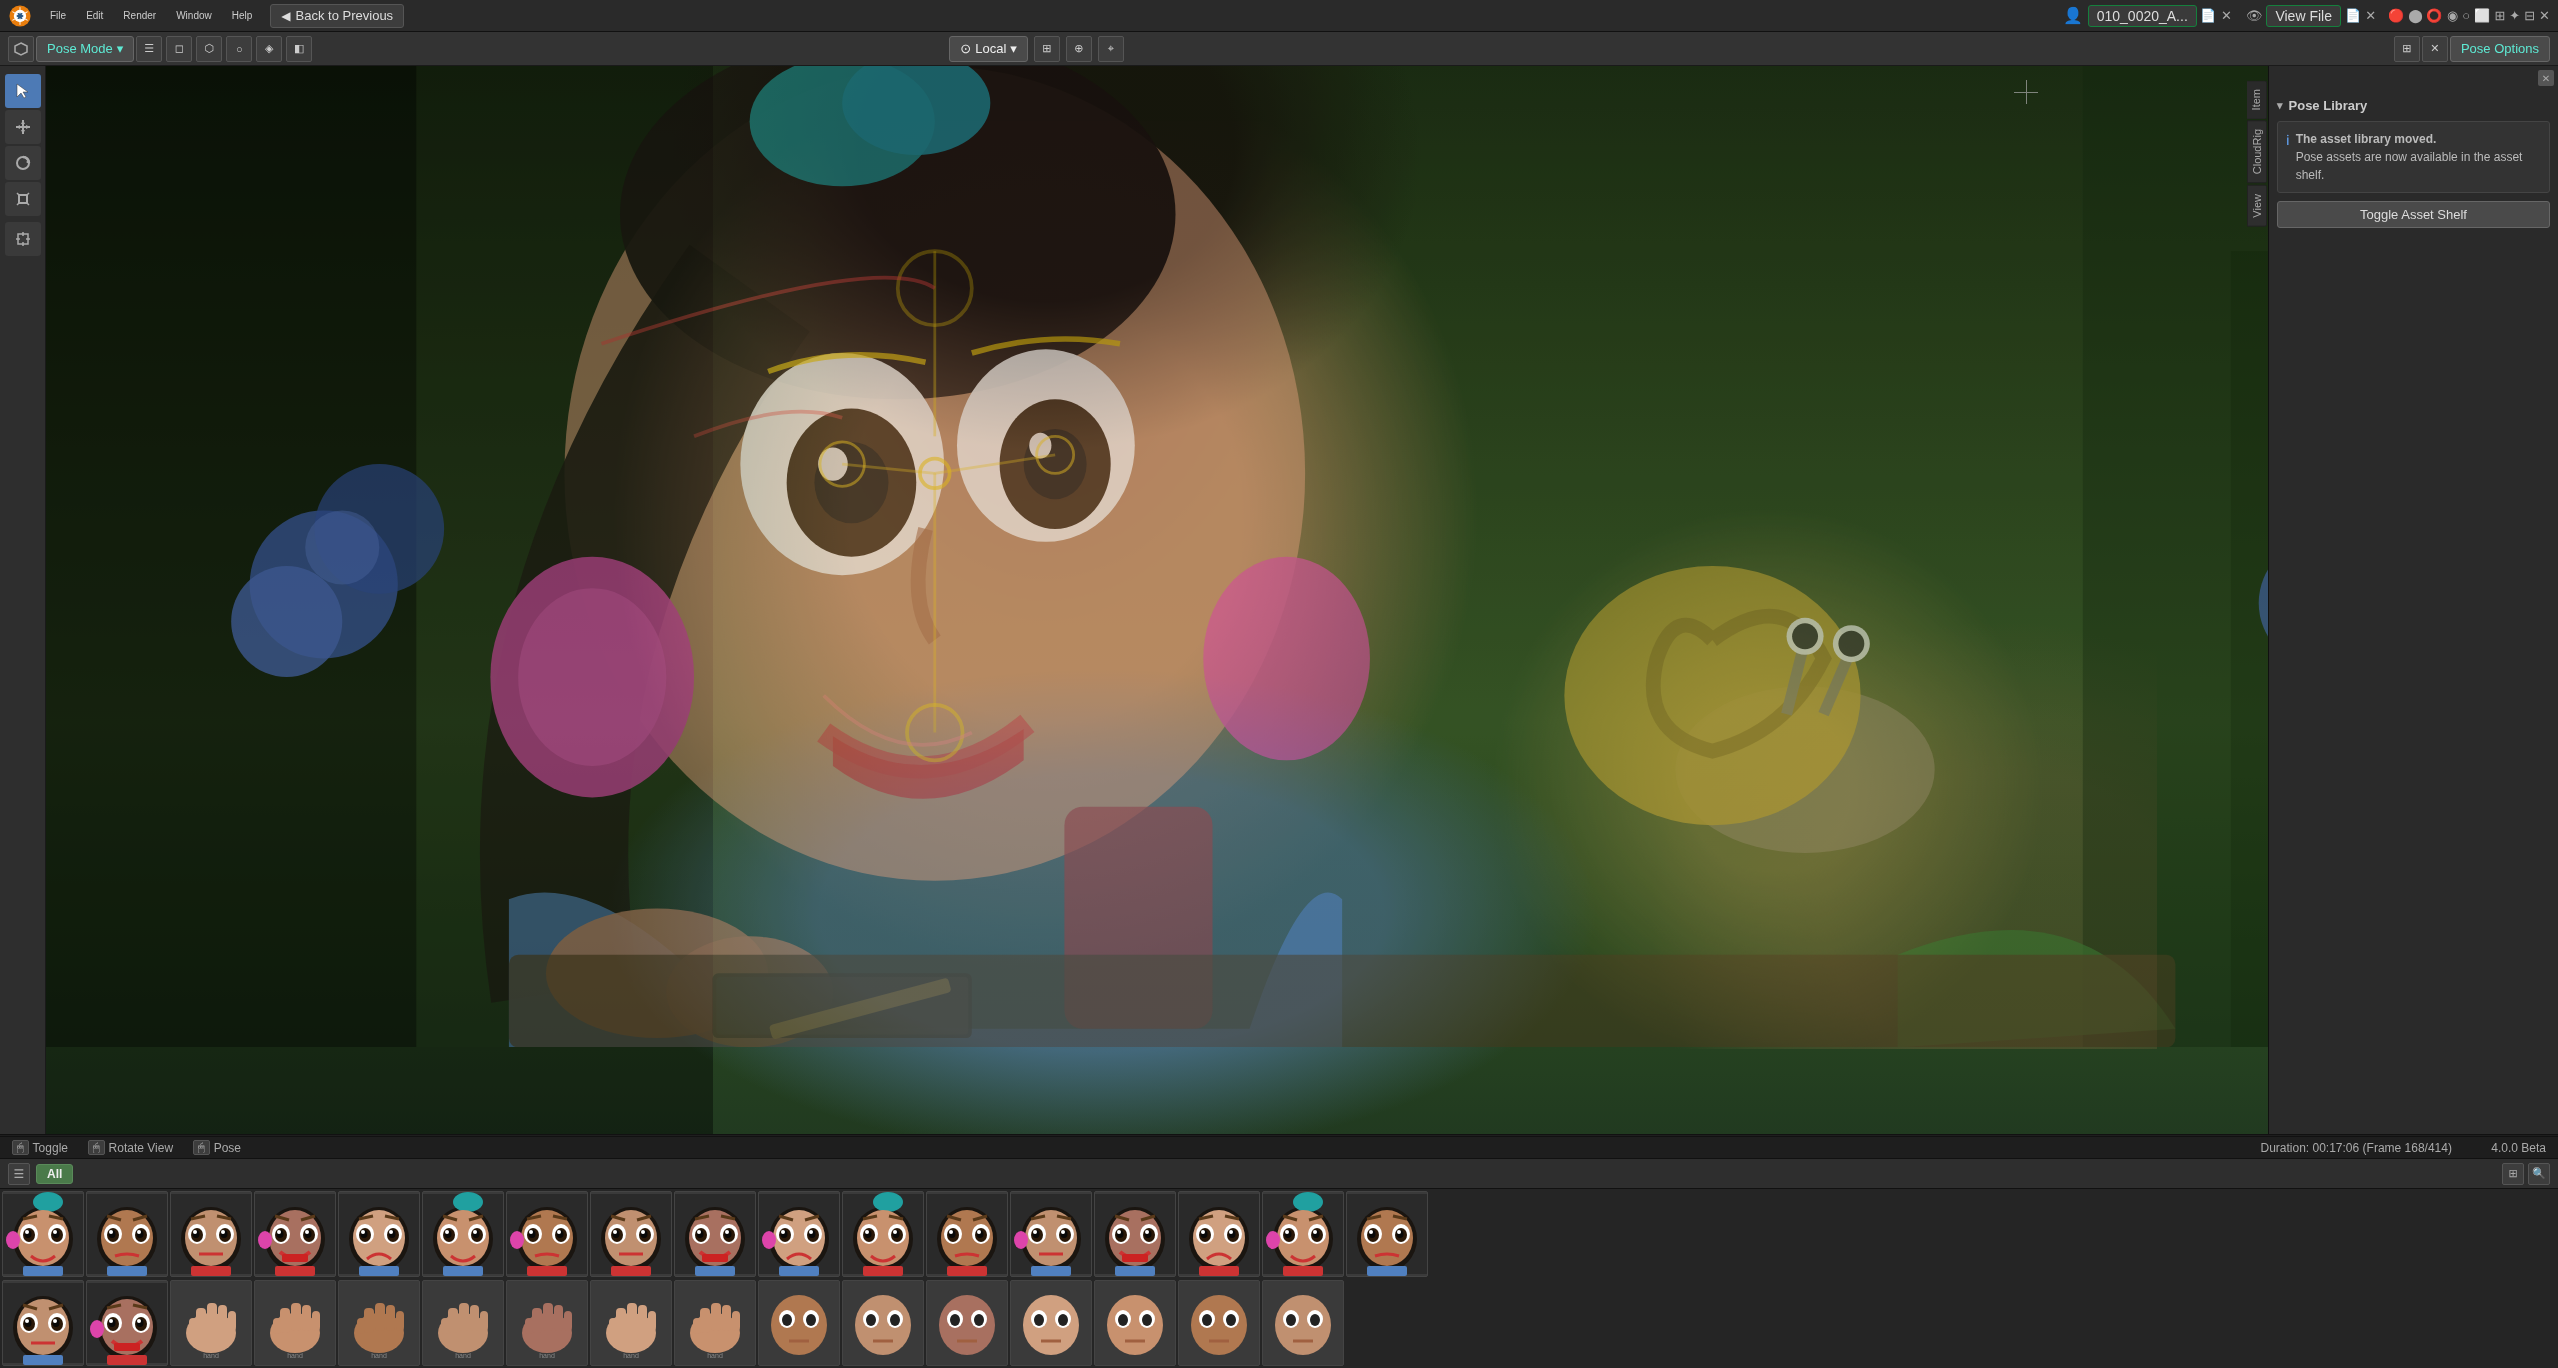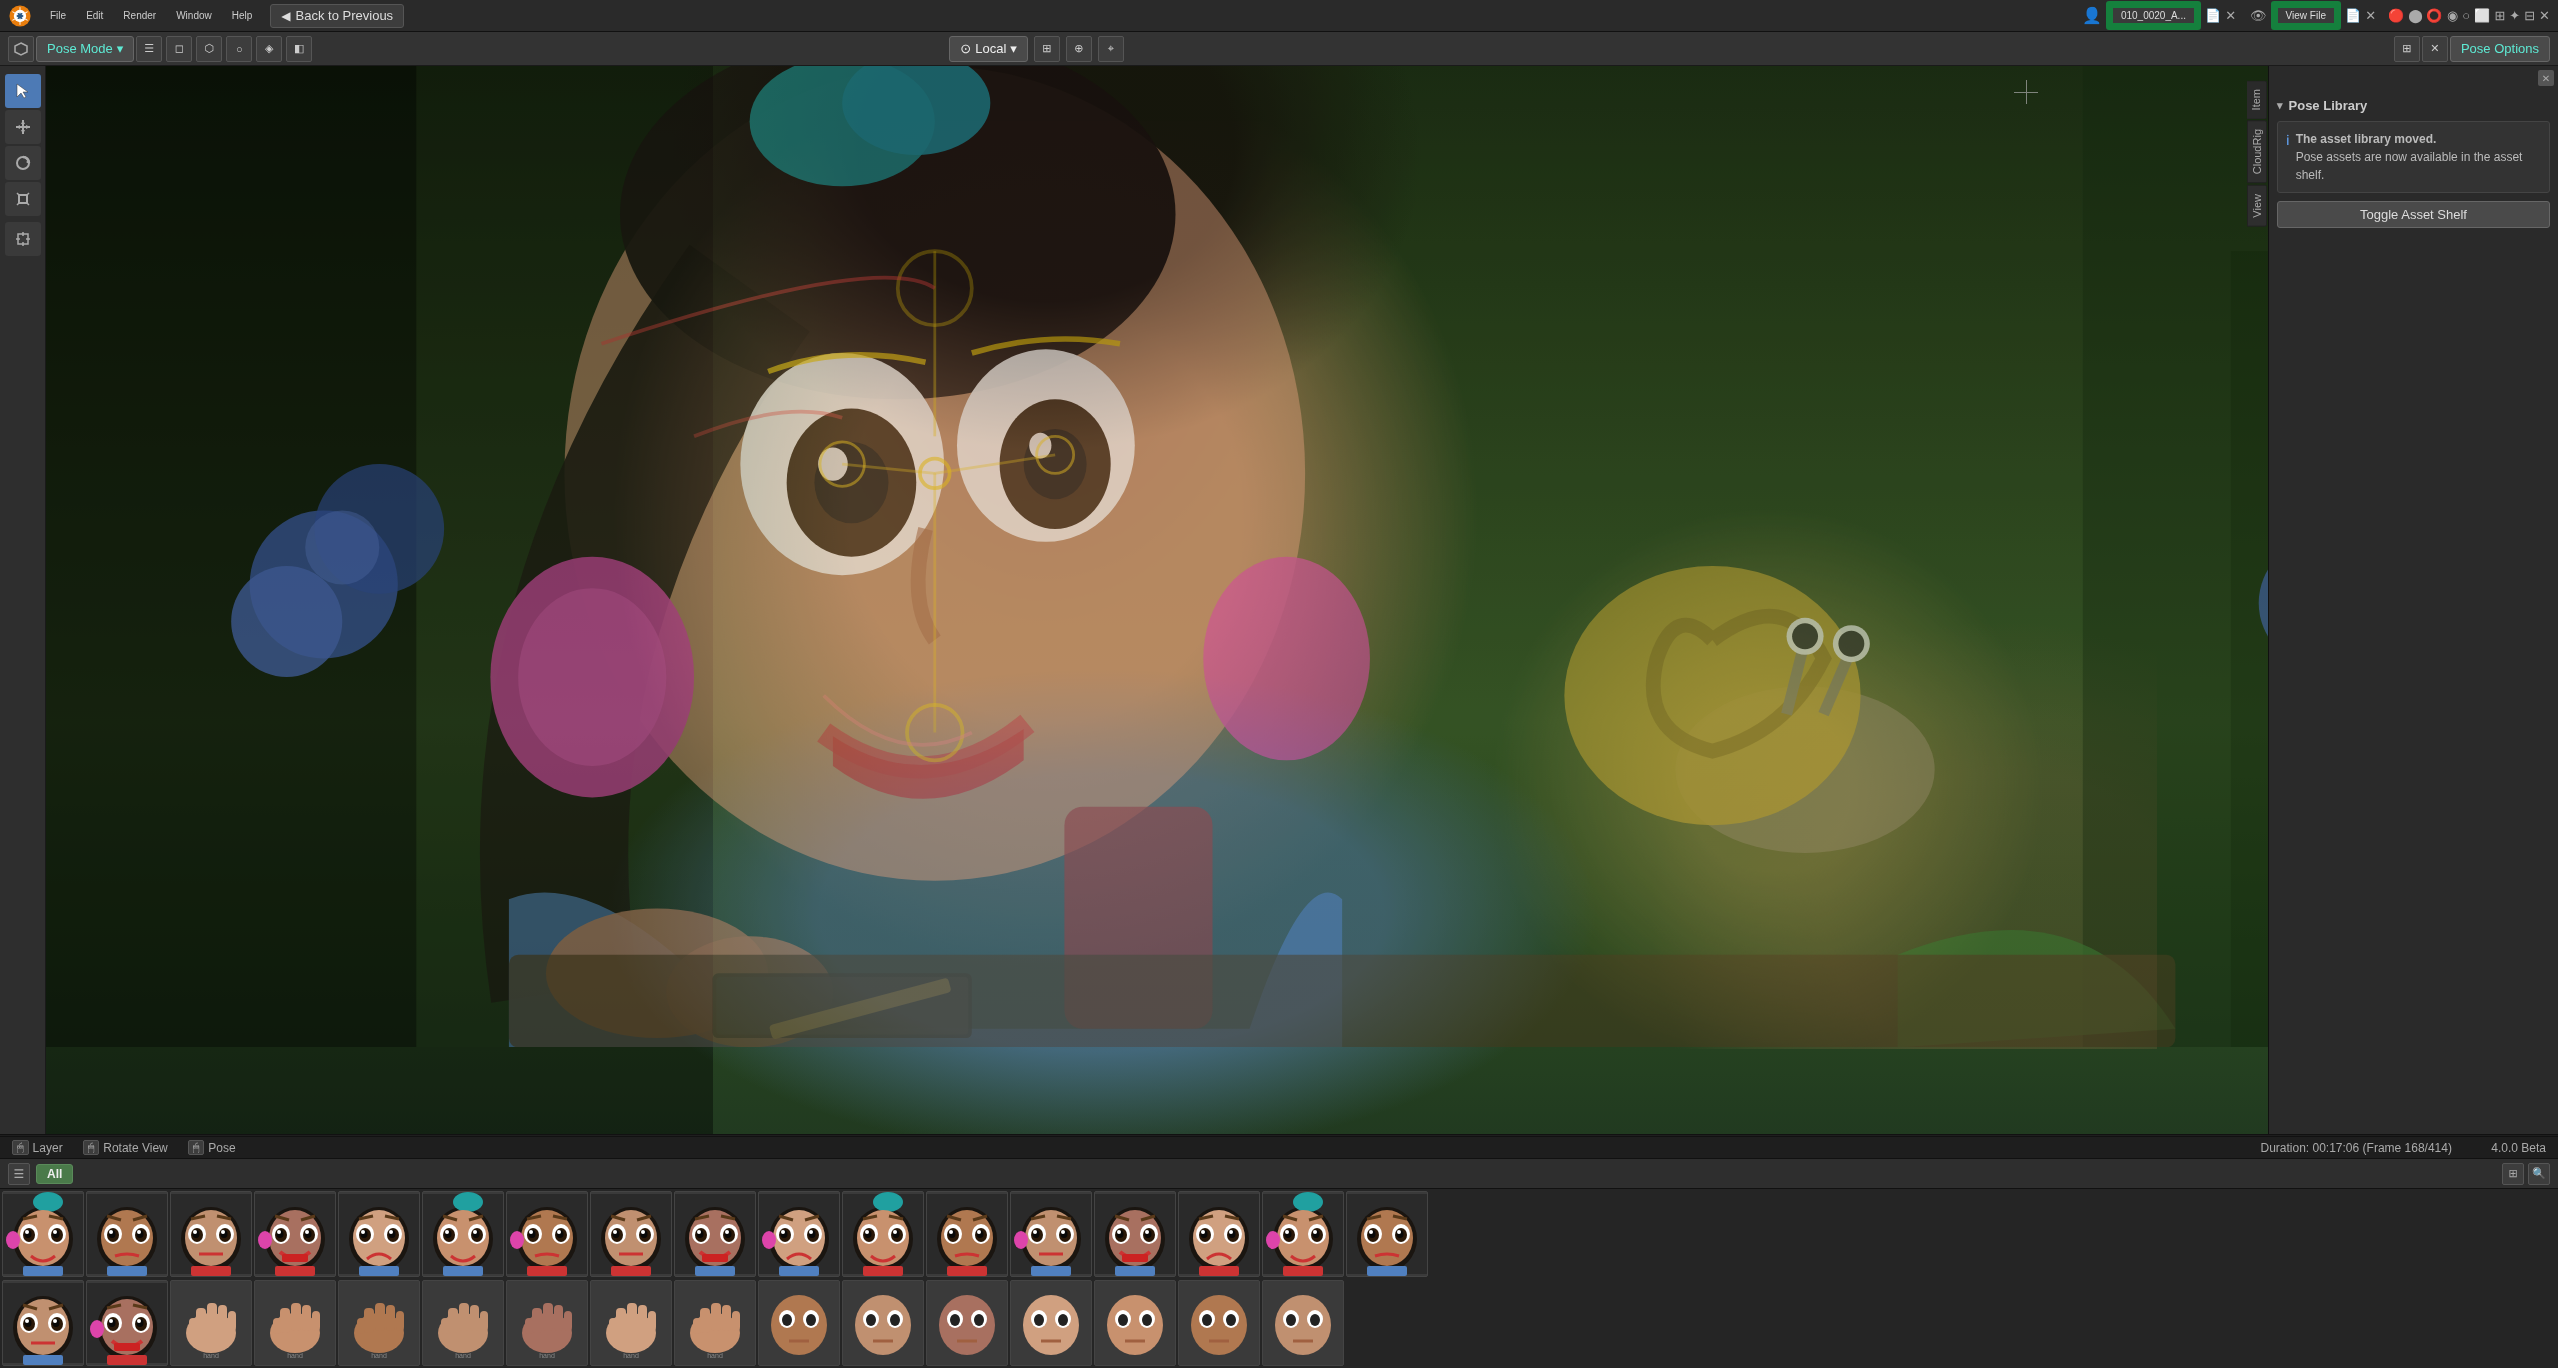--- a/index.html
+++ b/index.html
@@ -62,24 +62,24 @@
       margin-left: auto;
       display: flex;
       align-items: center;
       gap: 4px;
       padding-right: 8px;
       font-size: 12px;
       color: #aaa;
     }
     .filename-badge {
       background: #3a3a3a;
-      border: 7px solid #15803d;
+      border: 1px solid #15803d;
       border-radius: 3px;
       padding: 2px 8px;
-      font-size: 10px;
+      font-size: 14px;
       color: #ddd;
     }
 
     
     #second-toolbar {
       width: 100%;
       height: 34px;
       background: #333;
       display: flex;
       align-items: center;
@@ -1307,21 +1307,21 @@
       <ellipse cx="52" cy="37" rx="5" ry="6" fill="#222"></ellipse>
       <line x1="30" y1="58" x2="50" y2="58" stroke="#a06040" stroke-width="3"></line>
     </svg></div>
       </div>
   </div>
 </div>
 
 <div id="status-bar" style="bottom: 210px; height: 22px; z-index: 55;">
   <div class="status-item">
     <span class="status-key">🖱</span>
-    <span>Layer</span>
+    <span>Toggle</span>
   </div>
   <div class="status-item">
     <span class="status-key">🖱</span>
     <span>Rotate View</span>
   </div>
   <div class="status-item">
     <span class="status-key">🖱</span>
     <span>Pose</span>
   </div>
   <div class="status-right">

